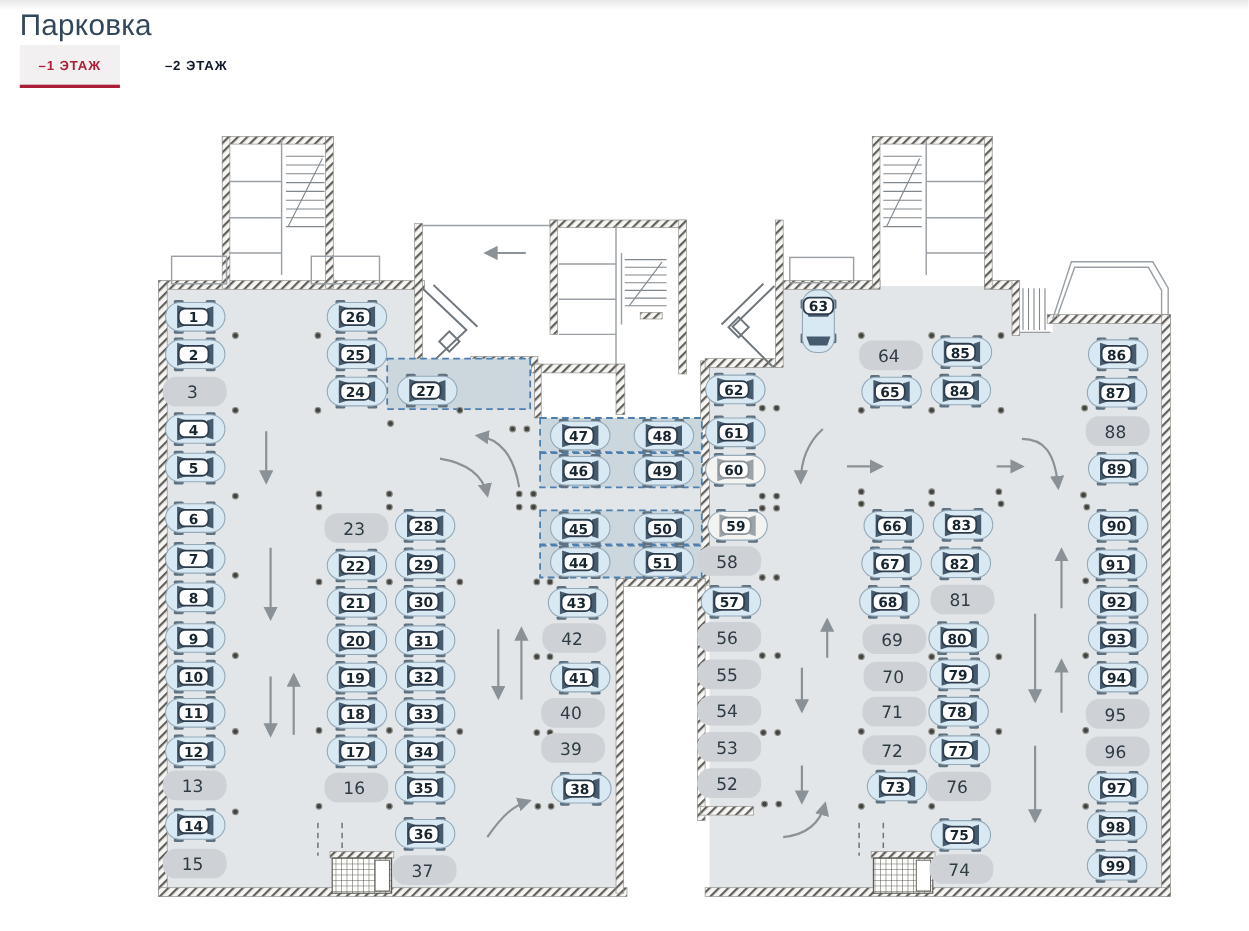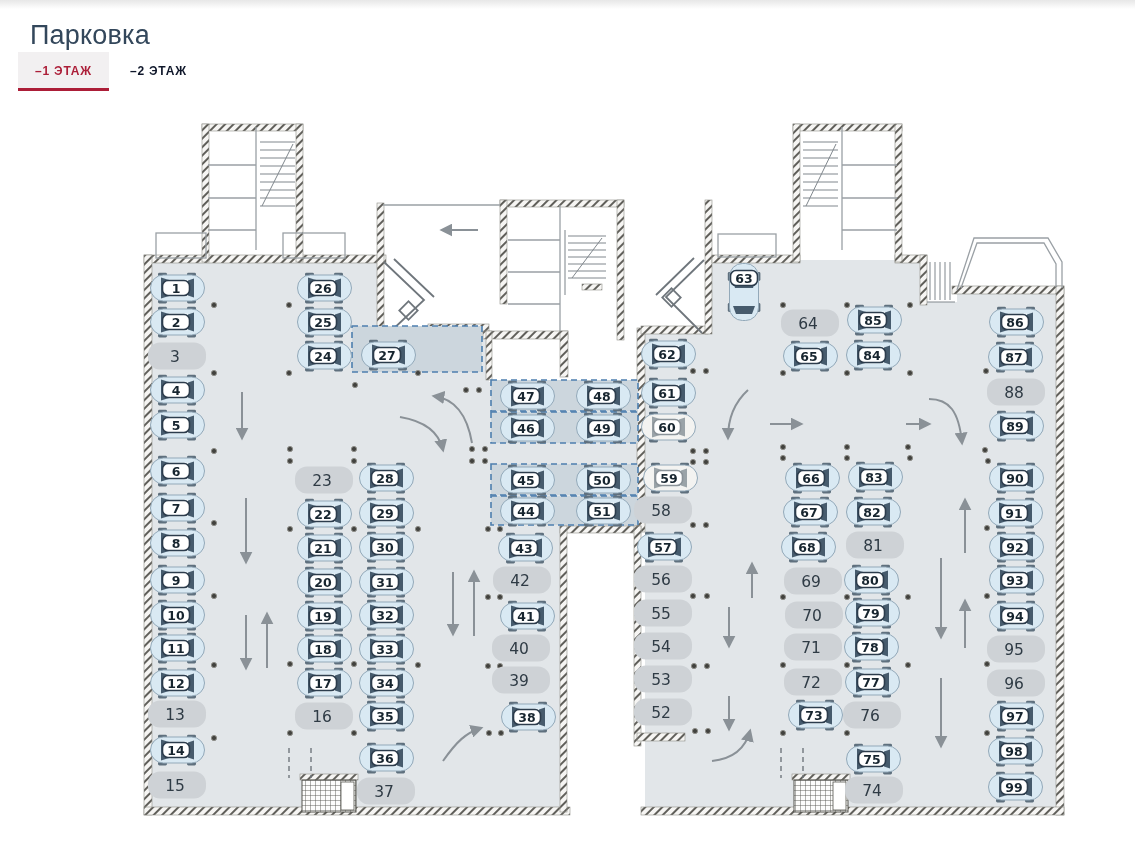--- a/index.html
+++ b/index.html
@@ -1,22 +1,22 @@
 <!DOCTYPE html>
 <html><head>
 <meta charset="utf-8">
 <style>
   html,body{margin:0;padding:0}
   body{width:1135px;height:846px;position:relative;background:#fff;
        font-family:"Liberation Sans",sans-serif;overflow:hidden}
   .topfade{position:absolute;top:0;left:0;right:0;height:9px;
            background:linear-gradient(#e7e7e7,#ffffff);pointer-events:none}
-  h1.title{margin:12px;position:absolute;top:8px;left:18px;font-size:27px;
+  h1.title{margin:0;position:absolute;top:8px;left:18px;font-size:27px;
            font-weight:500;color:#33475b;letter-spacing:.2px}
-  .tabs{position:absolute;top:52px;left:18px;display:flex;gap:4px;align-items:flex-start}
+  .tabs{position:absolute;top:41px;left:18px;display:flex;gap:24px;align-items:flex-start}
   .tab{border:0;background:transparent;font-family:"Liberation Sans",sans-serif;
        font-size:12px;font-weight:bold;letter-spacing:.8px;color:#0f172a;
        padding:12px 17px 10px 17px;cursor:pointer;border-bottom:3px solid transparent}
   .tab.active{background:#f2f0f1;color:#ac1e38;border-bottom-color:#ac1e38}
   svg.plan{position:absolute;left:0;top:0}
   .wall{fill:url(#hatch);stroke:#8f8f89;stroke-width:.6}
   .thin{stroke:#9aa0a5;stroke-width:1.3;fill:none}
   .tread{stroke:#80878d;stroke-width:1;fill:none}
   .chev{stroke:#6f767c;stroke-width:1.8;fill:none}
   .dashl{stroke:#6f767c;stroke-width:1.4;fill:none;stroke-dasharray:5 4}

